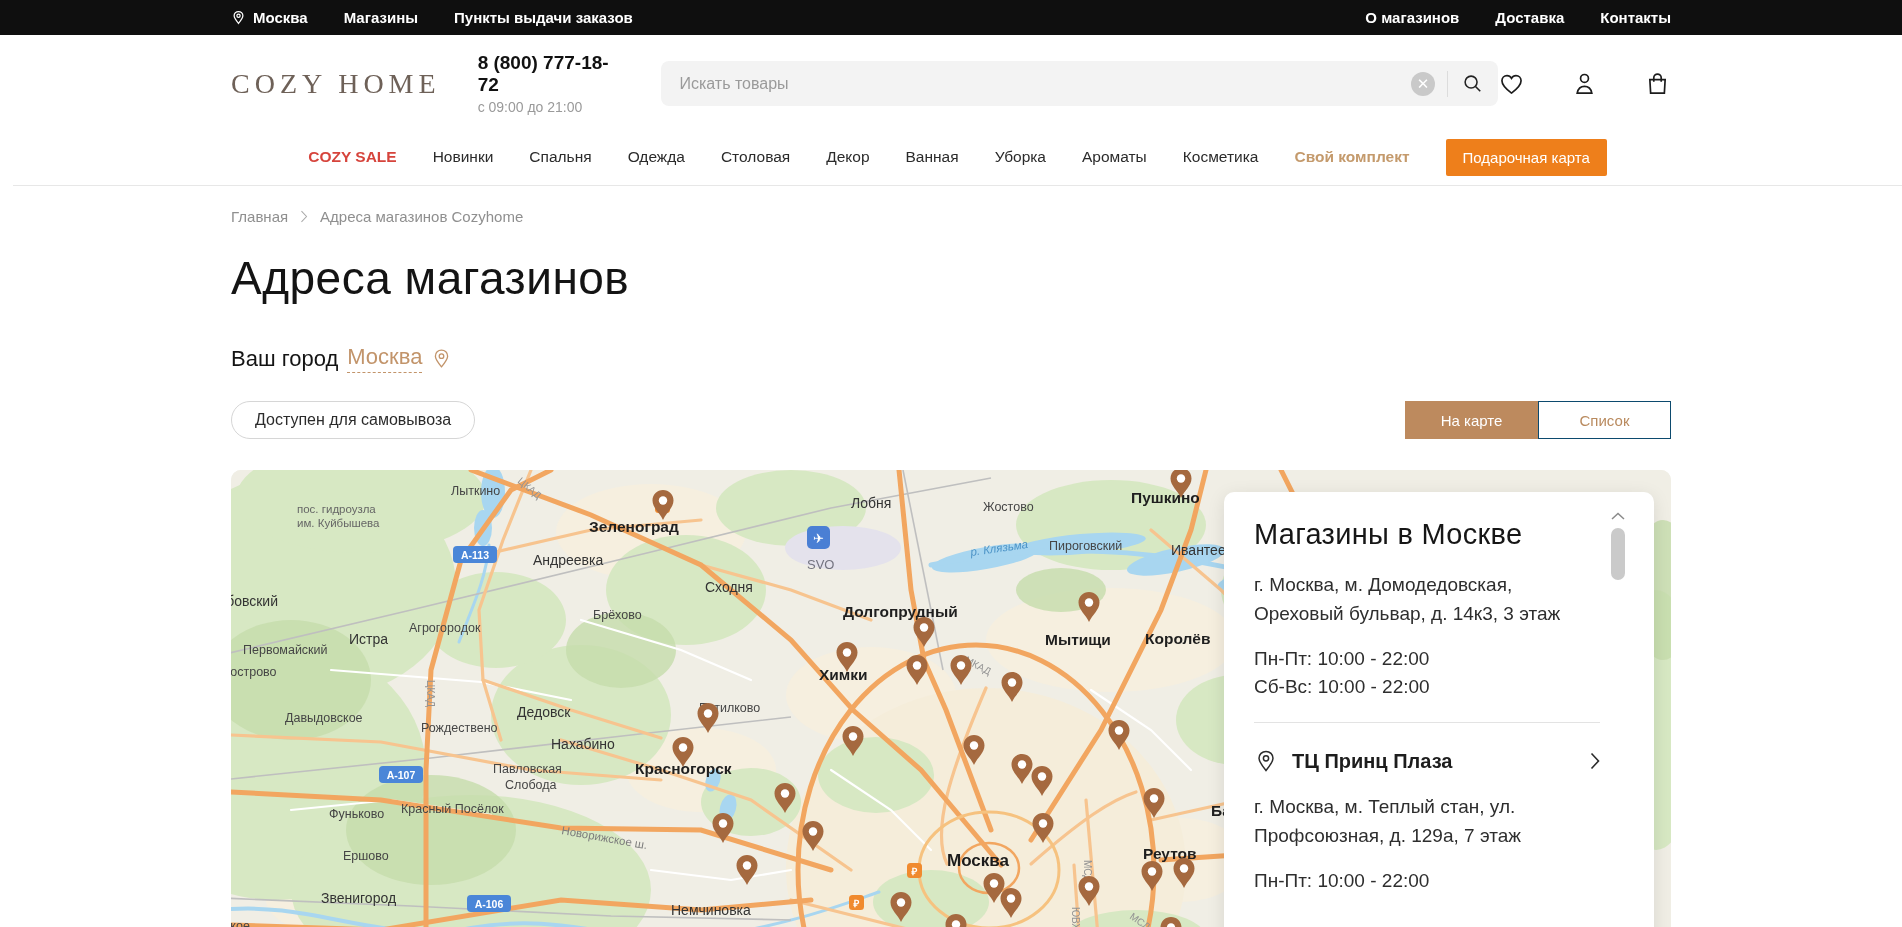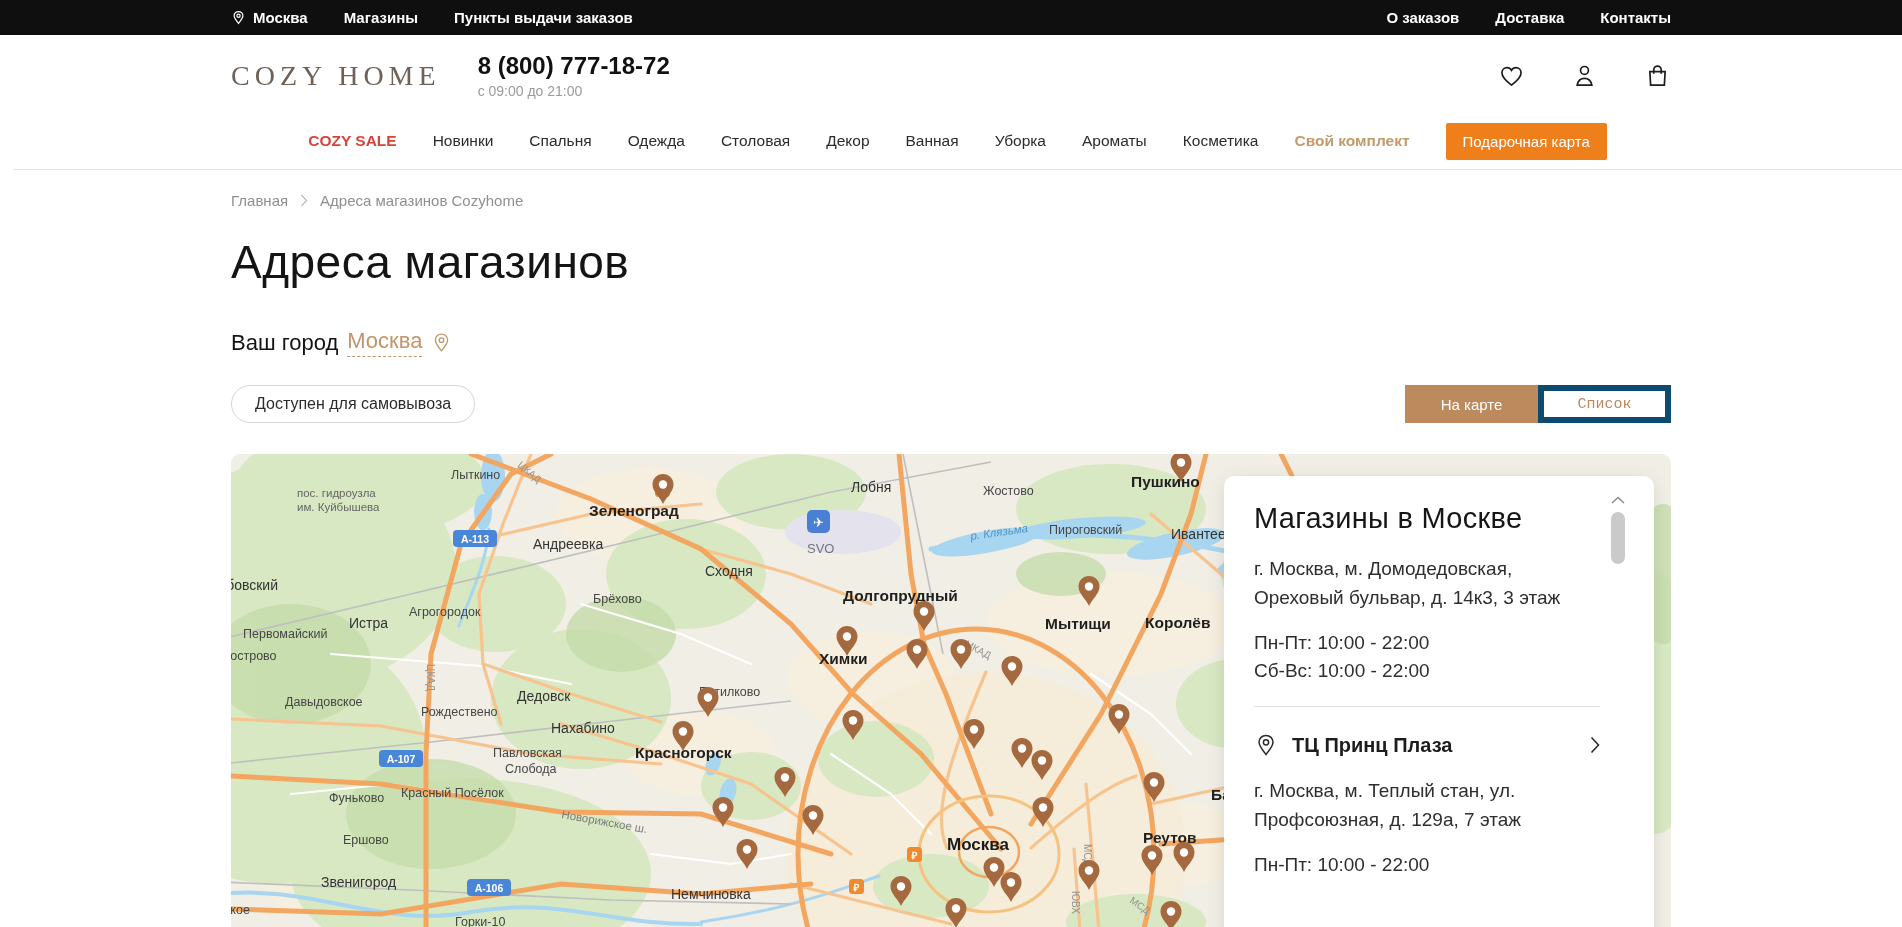--- a/index.html
+++ b/index.html
@@ -12,21 +12,21 @@
   .topbar-inner { display:flex; justify-content:space-between; align-items:center; height:35px; }
   .tb-group { display:flex; gap:36px; align-items:center; }
   .tb-item { color:#fff; font-size:15px; font-weight:600; cursor:pointer; display:flex; align-items:center; gap:7px; }
   .tb-item .ico { width:15px; height:15px; display:inline-flex; }
   .tb-item .ico svg { width:100%; height:100%; }
 
   
   .header-inner { display:flex; align-items:center; padding:17px 0 14px 0; }
   .logo { font-family:"Liberation Serif", serif; font-size:28px; letter-spacing:5px; color:#6e6158; cursor:pointer; white-space:nowrap; }
   .phone-block { margin-left:37px; }
-  .phone { font-size:24px; font-weight:700; color:#111; }
+  .phone { font-size:19px; font-weight:700; color:#111; }
   .hours { font-size:14px; color:#9a9a9a; margin-top:3px; }
   .search { margin-left:36px; width:860px; height:45px; background:#f3f3f3; border-radius:8px;
             display:flex; align-items:center; padding:0 14px 0 18px; }
   .search input { flex:1; border:none; background:transparent; outline:none; font-size:16px; color:#333;
                   font-family:"Liberation Sans", sans-serif; }
   .search input::placeholder { color:#9a9a9a; }
   .clear-btn { width:24px; height:24px; border-radius:50%; background:#c9c9c9; color:#fff; border:none;
                font-size:15px; line-height:22px; cursor:pointer; }
   .search-sep { width:1px; height:26px; background:#dcdcdc; margin:0 12px; }
   .mag-btn { background:none; border:none; width:24px; height:24px; color:#222; cursor:pointer; padding:0; }
@@ -54,21 +54,21 @@
   .city-link { color:#c2946a; border-bottom:1px dashed #c2946a; padding-bottom:2px; cursor:pointer; }
   .city-pin { width:21px; height:21px; color:#c2946a; }
   .city-pin svg { width:100%; height:100%; }
 
   
   .controls-row { margin-top:28px; display:flex; align-items:center; justify-content:space-between; }
   .chip { border:1px solid #d6d6d6; border-radius:999px; padding:9px 23px; font-size:16px; color:#2b2b2b; cursor:pointer; }
   .tabs { display:flex; }
   .tab { width:133px; height:38px; display:flex; align-items:center; justify-content:center; font-size:15px; cursor:pointer; }
   .tab.active { background:#bd8a5e; color:#fff; }
-  .tab.inactive { background:#fff; color:#b98a5e; border:6px solid #0c4a6e;font-family:Liberation Mono, monospace; }
+  .tab.inactive { background:#fff; color:#b98a5e; border:1px solid #0c4a6e; }
 
   
   .map-wrap { margin-top:31px; height:476px; position:relative; border-radius:10px 10px 0 0; overflow:hidden; background:#f0eee5; }
   .map-svg { display:block; width:1440px; height:477px; }
   text { font-family:"Liberation Sans", sans-serif; }
   .ml-big   { font-size:17px; font-weight:700; fill:#1b1b1b; }
   .ml-city  { font-size:15.5px; font-weight:700; fill:#1f1f1f; }
   .ml-med   { font-size:14px; fill:#333; }
   .ml-small { font-size:12.5px; fill:#454545; }
   .ml-tiny  { font-size:11.5px; fill:#666; }
@@ -115,38 +115,49 @@
         </span>
         <span class="tb-item">
           <span>Магазины</span>
         </span>
         <span class="tb-item">
           <span>Пункты выдачи заказов</span>
         </span>
       </div>
     <div class="tb-group" id="topbar-right">
         <span class="tb-item">
-          <span>О заказов</span>
+          <span>О магазинов</span>
         </span>
         <span class="tb-item">
           <span>Доставка</span>
         </span>
         <span class="tb-item">
           <span>Контакты</span>
         </span>
       </div>
   </div>
 </div>
 
 <header>
   <div class="container header-inner">
     <div class="logo">COZY HOME</div>
     <div class="phone-block">
       <div class="phone">8 (800) 777-18-72</div>
       <div class="hours">с 09:00 до 21:00</div>
+    </div>
+    <div class="search">
+      <input placeholder="Искать товары" style="">
+      <button class="clear-btn">✕</button>
+      <span class="search-sep"></span>
+      <button class="mag-btn">
+        <svg viewBox="0 0 24 24" fill="none" stroke="currentColor" stroke-width="1.7">
+            <circle cx="11" cy="11" r="6.5"></circle>
+            <path d="M15.8 15.8 21 21"></path>
+          </svg>
+      </button>
     </div>
     <div class="hicons">
       <span class="hicon">
         <svg viewBox="0 0 24 24" fill="none" stroke="currentColor" stroke-width="1.5">
             <path d="M12 20.5C6.5 16.5 3.5 13 3.5 9.6 3.5 7 5.5 5 8 5c1.7 0 3.2 1 4 2.4C12.8 6 14.3 5 16 5c2.5 0 4.5 2 4.5 4.6 0 3.4-3 6.9-8.5 10.9z"></path>
           </svg>
       </span>
       <span class="hicon">
         <svg viewBox="0 0 24 24" fill="none" stroke="currentColor" stroke-width="1.5">
             <circle cx="12" cy="7.5" r="3.5"></circle>

